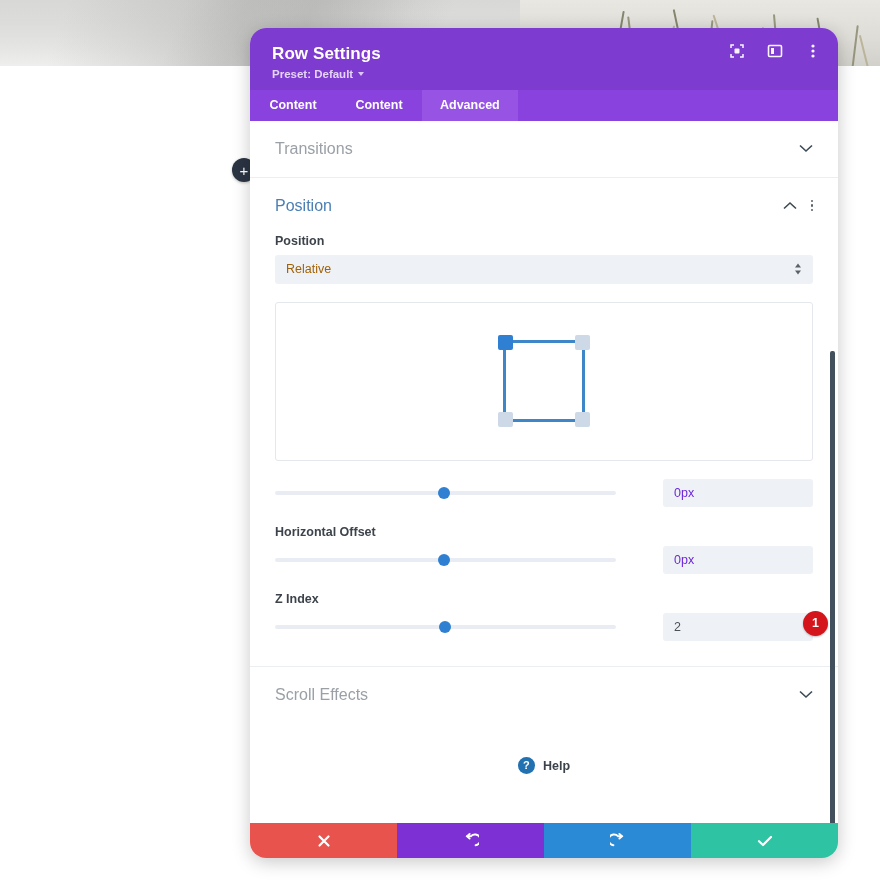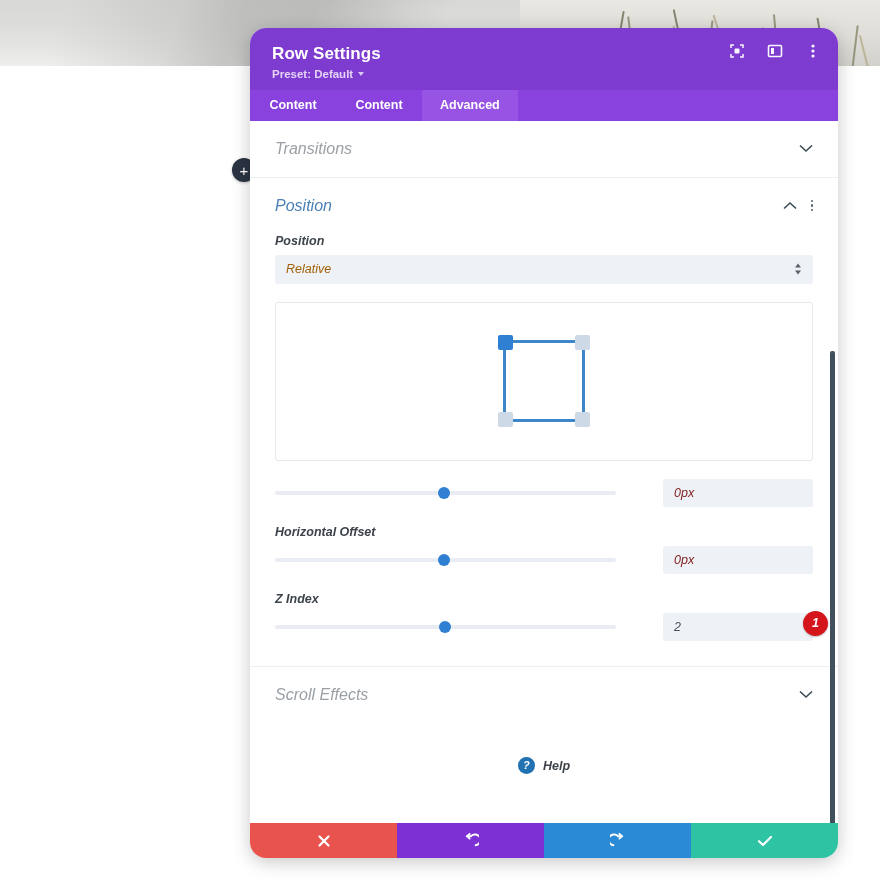--- a/index.html
+++ b/index.html
@@ -171,21 +171,20 @@
   .tab.active {
     background: #9754E4;
   }
 
   
   #modal-body {
     flex: 1 1 auto;
     background: #ffffff;
     position: relative;
     overflow: hidden;
-    font-style: italic;
   }
   #modal-scrollbar {
     position: absolute;
     right: 3px;
     top: 230px;
     width: 5px;
     height: 560px;
     background: #41505c;
     border-radius: 2px;
     z-index: 9;
@@ -348,21 +347,21 @@
   .slider-input {
     width: 150px;
     height: 28px;
     background: #eef1f6;
     border-radius: 3px;
     display: flex;
     align-items: center;
     padding: 0 11px;
     box-sizing: border-box;
     font-size: 12.5px;
-    color: #7f1d1d;
+    color: #6d28d9;
     margin-left: auto;
   }
   .slider-input.filled { color: #4a5158; }
 
   #z-index-badge {
     position: absolute;
     right: -15px;
     top: -2px;
     width: 25px; height: 25px;
     border-radius: 50%;

